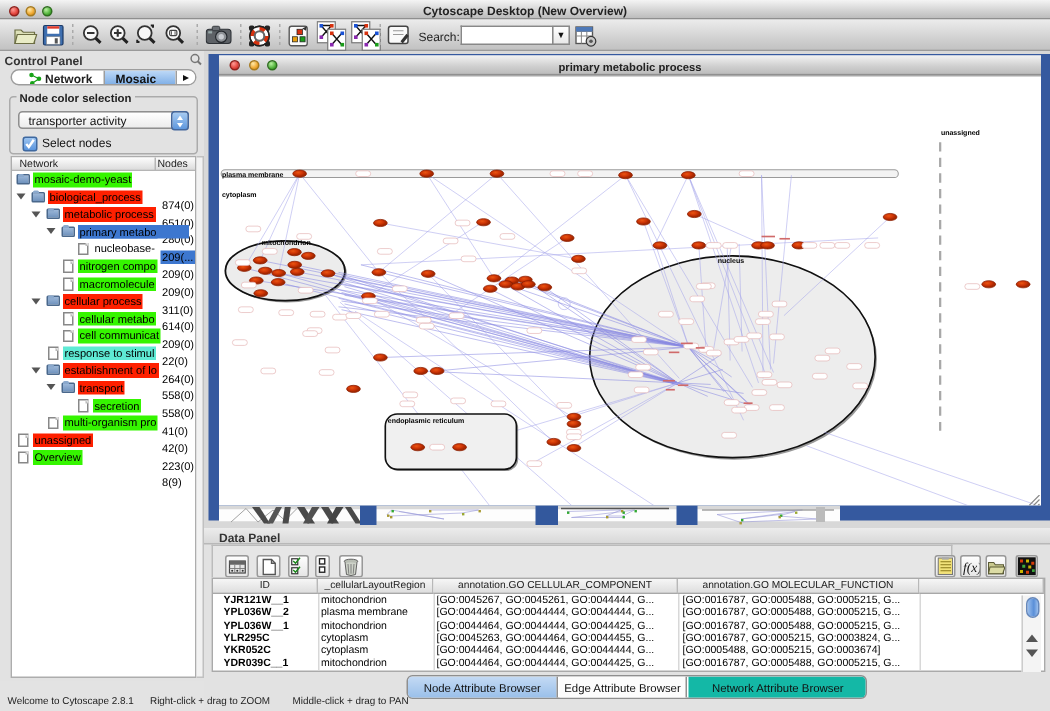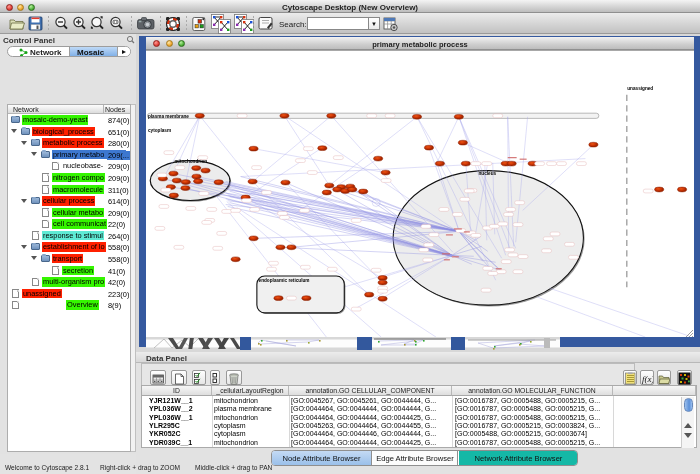--- a/index.html
+++ b/index.html
@@ -12,21 +12,21 @@
 #searchlbl{position:absolute;left:279px;top:7px;font-size:8px;color:#222;}
 #searchbox{position:absolute;left:307px;top:4px;width:61px;height:13px;background:#fff;border:1px solid #888;border-right:none;}
 #searchdrop{position:absolute;left:368px;top:4px;width:12px;height:13px;background:linear-gradient(#fff,#e8e8e8);border:1px solid #888;font-size:6px;color:#111;text-align:center;line-height:13px;}
 
 #cpanel{left:0;top:34px;width:136px;height:420px;background:#e2e2e2;}
 #cphead{position:absolute;left:3px;top:1.5px;font-size:8px;font-weight:bold;color:#333;}
 #treepanel{position:absolute;left:7px;top:70px;width:124px;height:348px;background:#fff;border:1px solid #adadad;}
 #treehdr{position:absolute;left:0;top:0;width:122px;height:8.5px;background:linear-gradient(#fdfdfd,#dcdcdc);border-bottom:1px solid #b5b5b5;font-size:7px;color:#222;}
 .trow{position:absolute;left:0;width:122px;height:11.6px;font-size:7.4px;white-space:nowrap;}
 .trow .lbl{position:absolute;top:1px;padding:0 1px;line-height:9.5px;color:#000;}
-.trow .val{position:absolute;left:99px;top:2px;line-height:9.5px;color:#000;padding:0 1px;text-align:center;}
+.trow .val{position:absolute;left:99px;top:18px;line-height:9.5px;color:#000;padding:0 1px;text-align:center;}
 .arr{position:absolute;top:3.5px;width:0;height:0;border-left:3.2px solid transparent;border-right:3.2px solid transparent;border-top:4.5px solid #555;}
 .fold{position:absolute;top:2px;width:9px;height:7px;background:linear-gradient(#9db8d9,#6f92bd);border:0.5px solid #4a688c;border-radius:1px;}
 .fold:before{content:"";position:absolute;left:0;top:-1.5px;width:4px;height:2px;background:#8aa8cc;border-radius:1px 1px 0 0;}
 .file{position:absolute;top:1.5px;width:7px;height:8.5px;background:#fff;border:0.6px solid #888;}
 .file:before{content:"";position:absolute;right:-0.5px;top:-0.5px;border-style:solid;border-width:0 2.5px 2.5px 0;border-color:#e2e2e2 #e2e2e2 #bbb #bbb;}
 #scrollstrip{position:absolute;left:131px;top:70px;width:5px;height:348px;background:#f2f2f2;border:1px solid #c0c0c0;border-left:none;}
 
 #desk{left:136px;top:34px;width:564px;height:318px;background:#d8d8d8;}
 #frame{left:139px;top:36px;width:561px;height:311px;}
 #ftitle{position:absolute;left:7px;top:1px;width:548px;height:13px;background:linear-gradient(#f2f2f2,#cfcfcf 60%,#bdbdbd);border-bottom:1px solid #909090;}
@@ -176,20 +176,36 @@
   <div class="abs" style="left:114px;top:2.8px;width:0;height:0;border-top:2.8px solid transparent;border-bottom:2.8px solid transparent;border-left:4.5px solid #111;"></div>
   <svg class="abs" style="left:11px;top:1px" width="9" height="9" viewBox="0 0 9 9">
         <circle cx="2" cy="2" r="1.5" fill="#17a317"></circle>
         <circle cx="7" cy="4.5" r="1.5" fill="#17a317"></circle>
         <circle cx="2.5" cy="7.5" r="1.5" fill="#17a317"></circle>
         <path d="M2 2 L7 4.5 L2.5 7.5" stroke="#17a317" stroke-width="0.8" fill="none"></path>
       </svg>
   <div class="abs" style="left:22px;top:1.2px;font-size:8px;font-weight:bold;color:#222;">Network</div>
   <div class="abs" style="left:69px;top:1.2px;font-size:8px;font-weight:bold;color:#111;">Mosaic</div>
 </div>
+<div class="abs" style="left:6px;top:30px;width:126px;height:39px;border:1px solid #ababab;border-radius:3px;">
+  <div class="abs" style="left:4px;top:-4px;background:#e2e2e2;padding:0 2px;font-size:7.6px;font-weight:bold;color:#222;">Node color selection</div>
+  <div class="abs" style="left:5px;top:9px;width:114px;height:12px;background:linear-gradient(#fff,#ececec);border:1px solid #8f8f8f;border-radius:3px;">
+    <div class="abs" style="left:6px;top:1.4px;font-size:8px;color:#111;">transporter activity</div>
+    <div class="abs" style="left:101px;top:-1px;width:12px;height:13px;background:linear-gradient(#a8ccf2,#5e97dd);border:1px solid #44679c;border-radius:2.5px;">
+      <div class="abs" style="left:2.8px;top:1.5px;width:0;height:0;border-left:2.6px solid transparent;border-right:2.6px solid transparent;border-bottom:3.4px solid #fff;"></div>
+      <div class="abs" style="left:2.8px;top:6.5px;width:0;height:0;border-left:2.6px solid transparent;border-right:2.6px solid transparent;border-top:3.4px solid #fff;"></div>
+    </div>
+  </div>
+  <div class="abs" style="left:8px;top:25.5px;width:10px;height:10px;background:linear-gradient(#9cc4f0,#5a95de);border:1px solid #3f69a0;border-radius:2px;">
+    <svg style="display:block" width="8" height="8" viewBox="0 0 8 8">
+          <path d="M1.5 4 L3.2 6 L6.5 1.2" stroke="#fff" stroke-width="1.6" fill="none"></path>
+        </svg>
+  </div>
+  <div class="abs" style="left:21px;top:26px;font-size:8px;color:#111;">Select nodes</div>
+</div>
 <div id="treepanel">
   <div id="treehdr">
         <span style="position:absolute;left:5px;top:0.5px;">Network</span>
         <span style="position:absolute;left:97px;top:0.5px;">Nodes</span>
         <span style="position:absolute;left:95px;top:0;width:1px;height:8.5px;background:#b5b5b5;"></span>
       </div>
   <div class="abs" style="left:0;top:9px;width:122px;height:338px;overflow:hidden;">
 <div class="trow" style="top:0.0px">
           <span class="fold" style="left:3px"></span>
           <span class="lbl" style="left:14px;background:#35f500;">mosaic-demo-yeast</span>
@@ -272,21 +288,21 @@
           <span class="lbl" style="left:34px;background:#35f500;">multi-organism pro</span>
           <span class="val" style="">42(0)</span>
         </div>
 <div class="trow" style="top:173.7px">
           <span class="file" style="left:4px"></span>
           <span class="lbl" style="left:14px;background:#ff2000;">unassigned</span>
           <span class="val" style="">223(0)</span>
         </div>
 <div class="trow" style="top:185.2px">
           <span class="file" style="left:4px"></span>
-          <span class="lbl" style="left:14px;background:#35f500;margin-left:44px;">Overview</span>
+          <span class="lbl" style="left:14px;background:#35f500;">Overview</span>
           <span class="val" style="">8(9)</span>
         </div>
   </div>
 </div>
 <div id="scrollstrip"></div>
 
 </div>
 <div id="desk" class="abs"></div>
 <div id="frame" class="abs">
 

